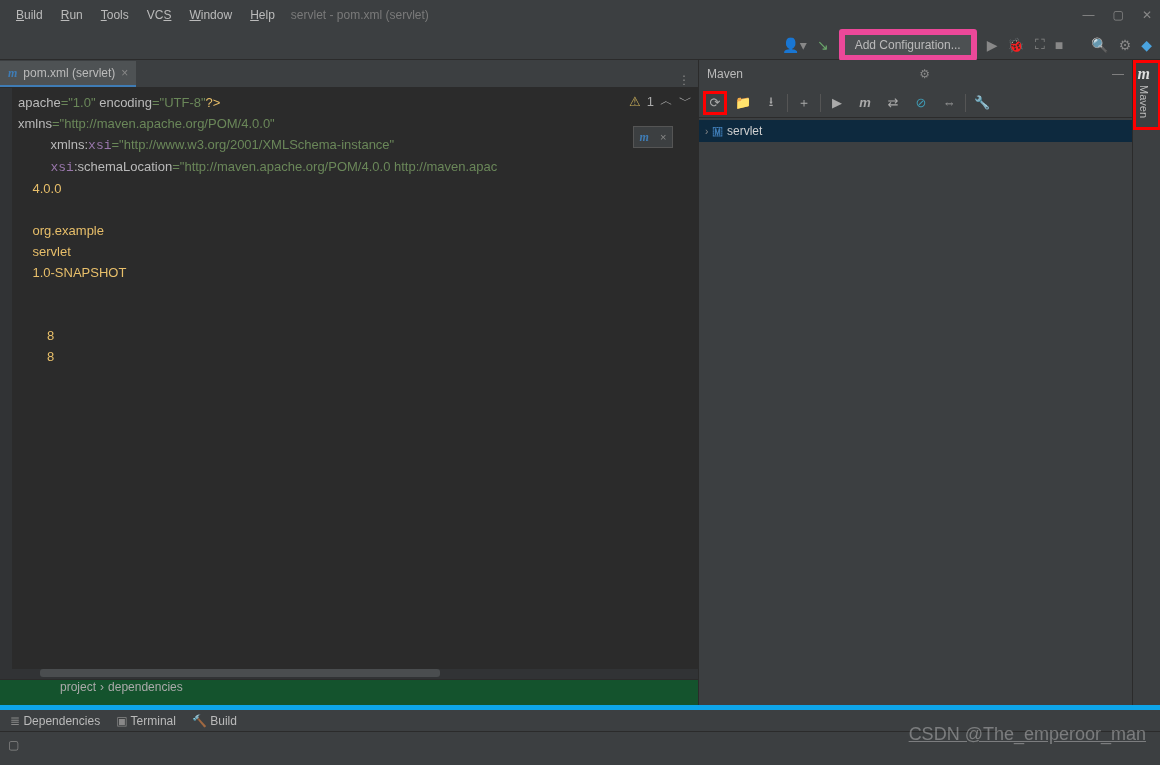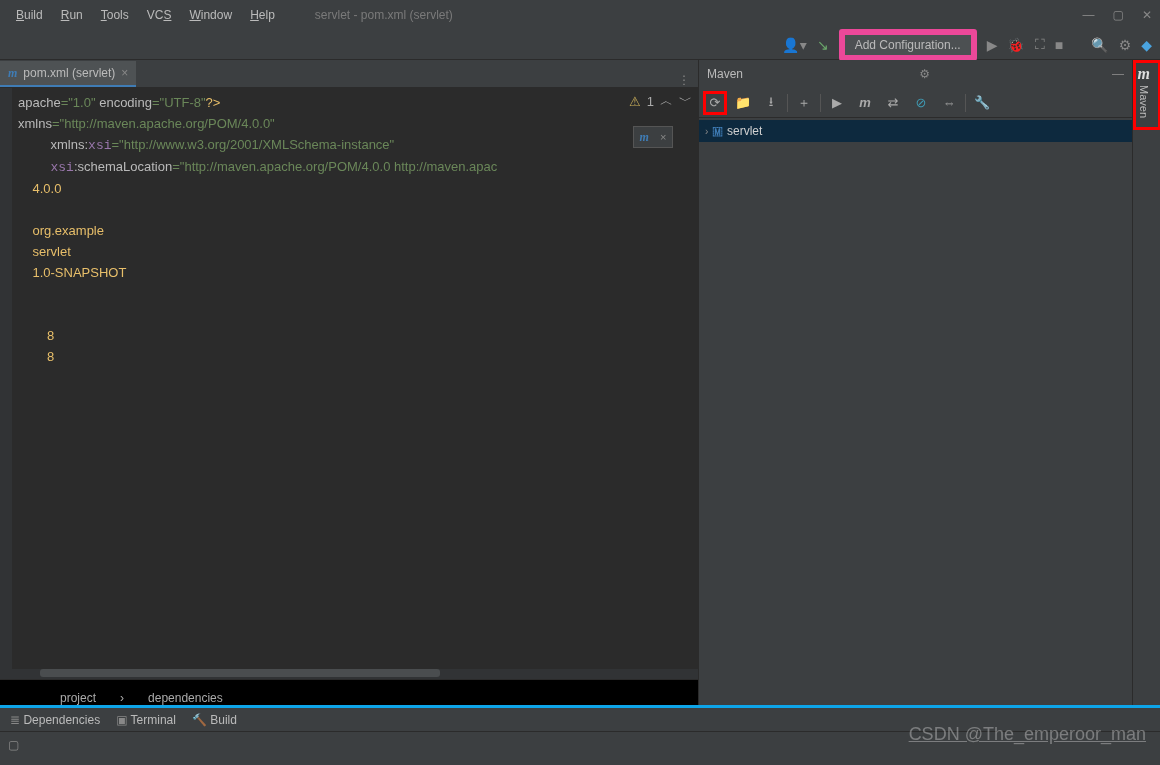--- a/index.html
+++ b/index.html
@@ -1,21 +1,21 @@
 <!DOCTYPE html>
 <html><head>
 <meta charset="utf-8">
 <style>
 * { margin:0; padding:0; box-sizing:border-box; font-family:"Segoe UI",Arial,sans-serif; }
 body { background:#3c3f41; color:#bbbbbb; font-size:12px; width:1160px; height:765px; overflow:hidden; position:relative; }
 .titlebar { height:30px; display:flex; align-items:center; padding:0 8px; background:#3c3f41; }
 .menu { display:flex; gap:2px; }
 .menu span { padding:4px 8px; cursor:default; }
 .menu span u { text-decoration:underline; }
-.title-path { margin-left:32px; color:#7a7a7a; }
+.title-path { margin-left:8px; color:#7a7a7a; }
 .title-controls { margin-left:auto; display:flex; gap:18px; color:#888; }
 .toolbar2 { height:30px; display:flex; align-items:center; justify-content:flex-end; gap:10px; padding:0 8px; background:#3c3f41; border-bottom:1px solid #2b2b2b; }
 .btn-config { background:#4c5052; border:6px solid #ec4899; color:#bbb; padding:3px 10px; border-radius:3px; font-size:12px; }
 .toolbar2 .ico { color:#888; font-size:14px; }
 .ico.green { color:#6ba86b; }
 .content { display:flex; height:645px; }
 .editor-col { flex:1; display:flex; flex-direction:column; min-width:0; }
 .tabbar { height:28px; background:#3c3f41; display:flex; align-items:flex-end; border-bottom:1px solid #2b2b2b; position:relative; }
 .tab { background:#4e5254; height:26px; display:flex; align-items:center; padding:0 8px; gap:6px; color:#bbb; border-bottom:2px solid #3f7cb5; }
 .tab .mico { color:#3f7cb5; font-style:italic; font-weight:bold; font-family:serif; }
@@ -31,38 +31,38 @@
 .code .pr { color:#9876aa;font-family:Liberation Mono, monospace; }
 .code .c { color:#808080; }
 .code .hl { background:#344134; }
 .warnbar { position:absolute; right:6px; top:4px; display:flex; align-items:center; gap:6px; color:#aaa; }
 .warnbar .warn { color:#c9ae5a; }
 .floatbox { position:absolute; right:25px; top:38px; width:40px; height:22px; background:#3c3f41; border:1px solid #555; display:flex; align-items:center; justify-content:space-around; }
 .floatbox .mico { color:#3f7cb5; font-style:italic; font-weight:bold; font-family:serif; font-size:12px;}
 .floatbox .x { color:#888; font-size:11px;}
 .hscroll { height:10px; background:#313335; }
 .hscroll .thumb { height:8px; width:400px; background:#4a4d4f; margin-left:40px; border-radius:3px;}
-.breadcrumb { height:26px; display:flex; align-items:flex-end; gap:24px; padding:0 12px 0 60px; color:#aaa; background:#000000; border-top:1px solid #2b2b2b;}
+.breadcrumb { height:26px; display:flex; align-items:flex-start; gap:4px; padding:0 12px 0 60px; color:#aaa; background:#14532d; border-top:1px solid #2b2b2b;}
 .maven-col { width:462px; display:flex; background:#3c3f41; border-left:1px solid #2b2b2b; }
 .maven-body { flex:1; display:flex; flex-direction:column; }
 .maven-head { height:28px; display:flex; align-items:center; padding:0 8px; color:#bbb;}
 .maven-head .gear { margin-left:auto; color:#888;}
 .maven-tb { height:30px; background:#3c3f41; display:flex; align-items:center; gap:4px; padding:0 4px; border-bottom:1px solid #2b2b2b;}
 .maven-tb .mico { width:24px; height:24px; display:flex; align-items:center; justify-content:center; color:#aaa; font-size:13px;}
 .maven-tb .sep { width:1px; height:18px; background:#555;}
 .redbox { border:3px solid #ff0000; }
 .maven-tree { flex:1; background:#3c3f41; padding-top:2px;}
 .tree-row { height:22px; display:flex; align-items:center; gap:4px; padding-left:6px; background:#0d293e; color:#d0d0d0;}
 .tree-row .arrow { color:#888; font-size:10px;}
 .tree-row .mico2 { color:#3f7cb5; font-size:12px; font-weight:bold;}
 .right-gutter { width:28px; background:#3c3f41; border-left:1px solid #2b2b2b; display:flex; flex-direction:column; align-items:center; padding-top:6px;}
 .right-gutter .tab-well { border:3px solid #ff0000; padding:2px; margin-top:-6px; width:28px; height:70px;}
 .right-gutter .mlogo { color:#ddd; font-style:italic; font-weight:bold; font-family:serif; font-size:16px;}
 .right-gutter .vtext { writing-mode:vertical-rl; color:#bbb; font-size:11px; margin-top:2px;}
-.bottombar { height:26px; display:flex; align-items:center; gap:16px; padding:0 10px; background:#3c3f41; border-top:3px solid #0ea5e9;}
+.bottombar { height:26px; display:flex; align-items:center; gap:16px; padding:0 10px; background:#3c3f41; border-top:5px solid #0ea5e9;}
 .bottombar .ico { color:#888;}
 .statusbar { height:26px; display:flex; align-items:center; padding:0 8px; background:#3c3f41; border-top:1px solid #2b2b2b; color:#888;}
 .statusbar .right { margin-left:auto; display:flex; gap:14px;}
 .watermark { position:absolute; right:14px; bottom:20px; color:rgba(220,220,220,0.4); font-size:18px; font-weight:500; pointer-events:none;text-decoration:underline;}
 </style>
 </head>
 <body>
 
 <div class="titlebar">
   <div class="menu">

